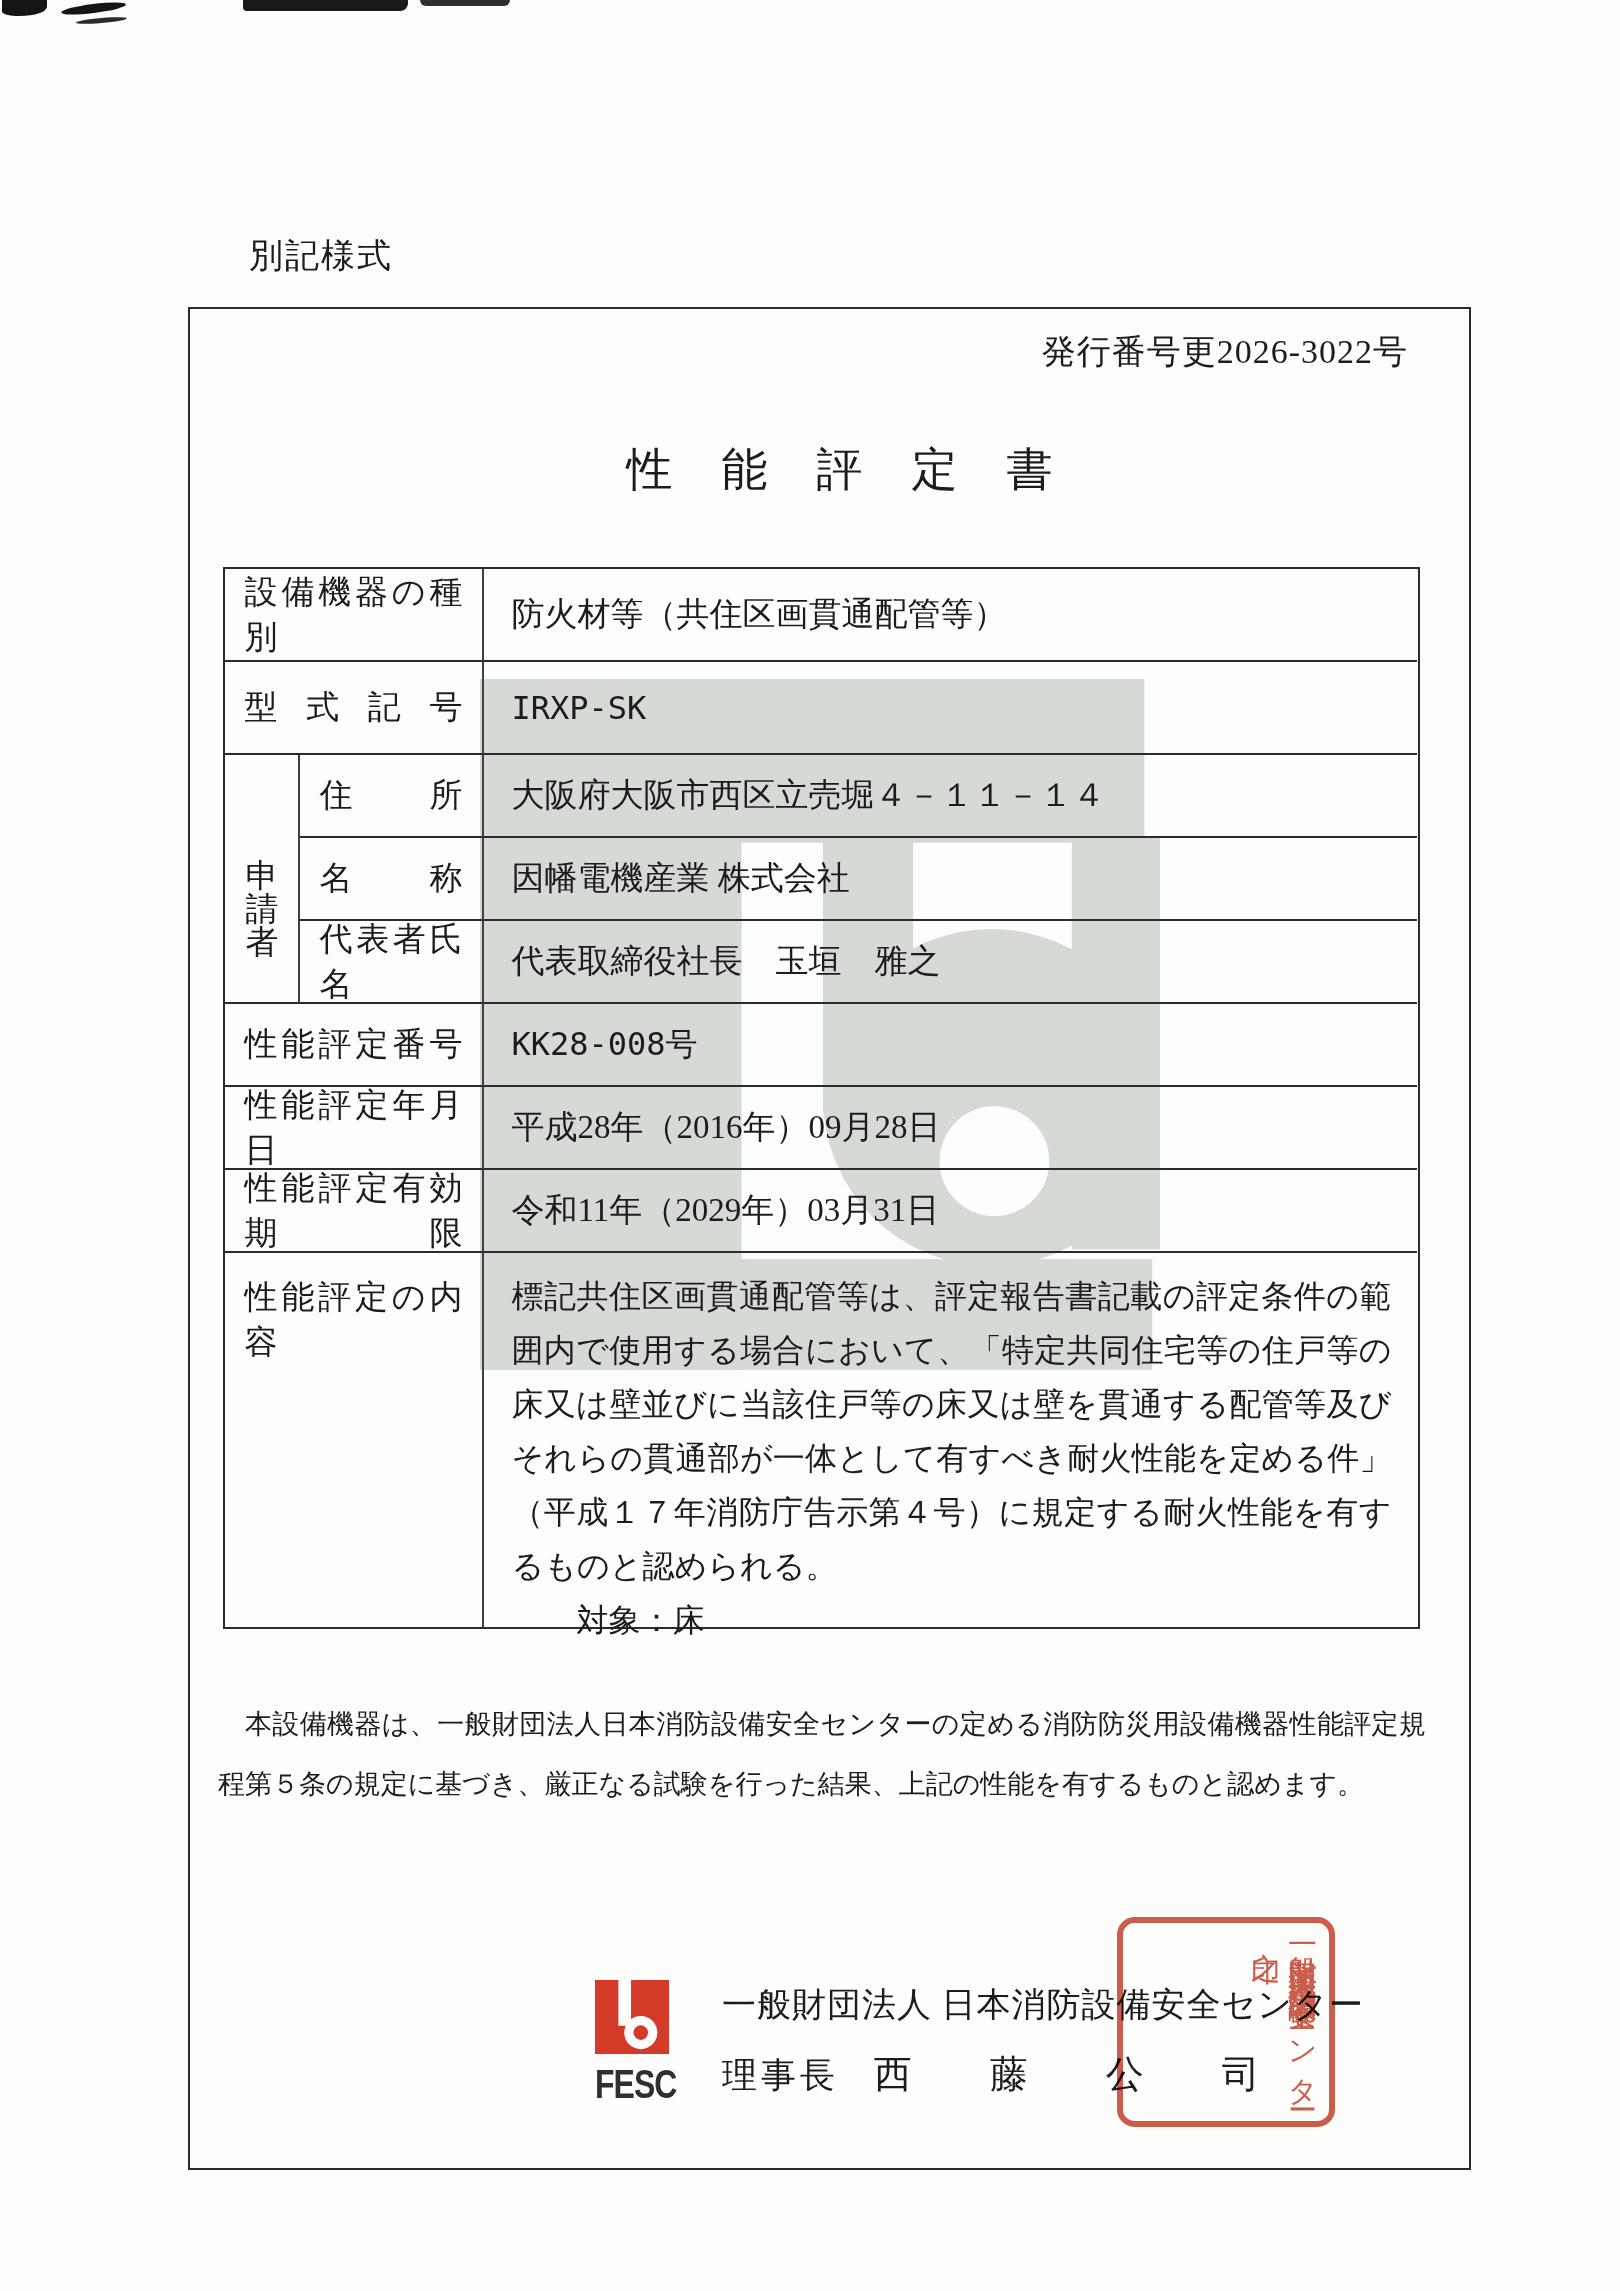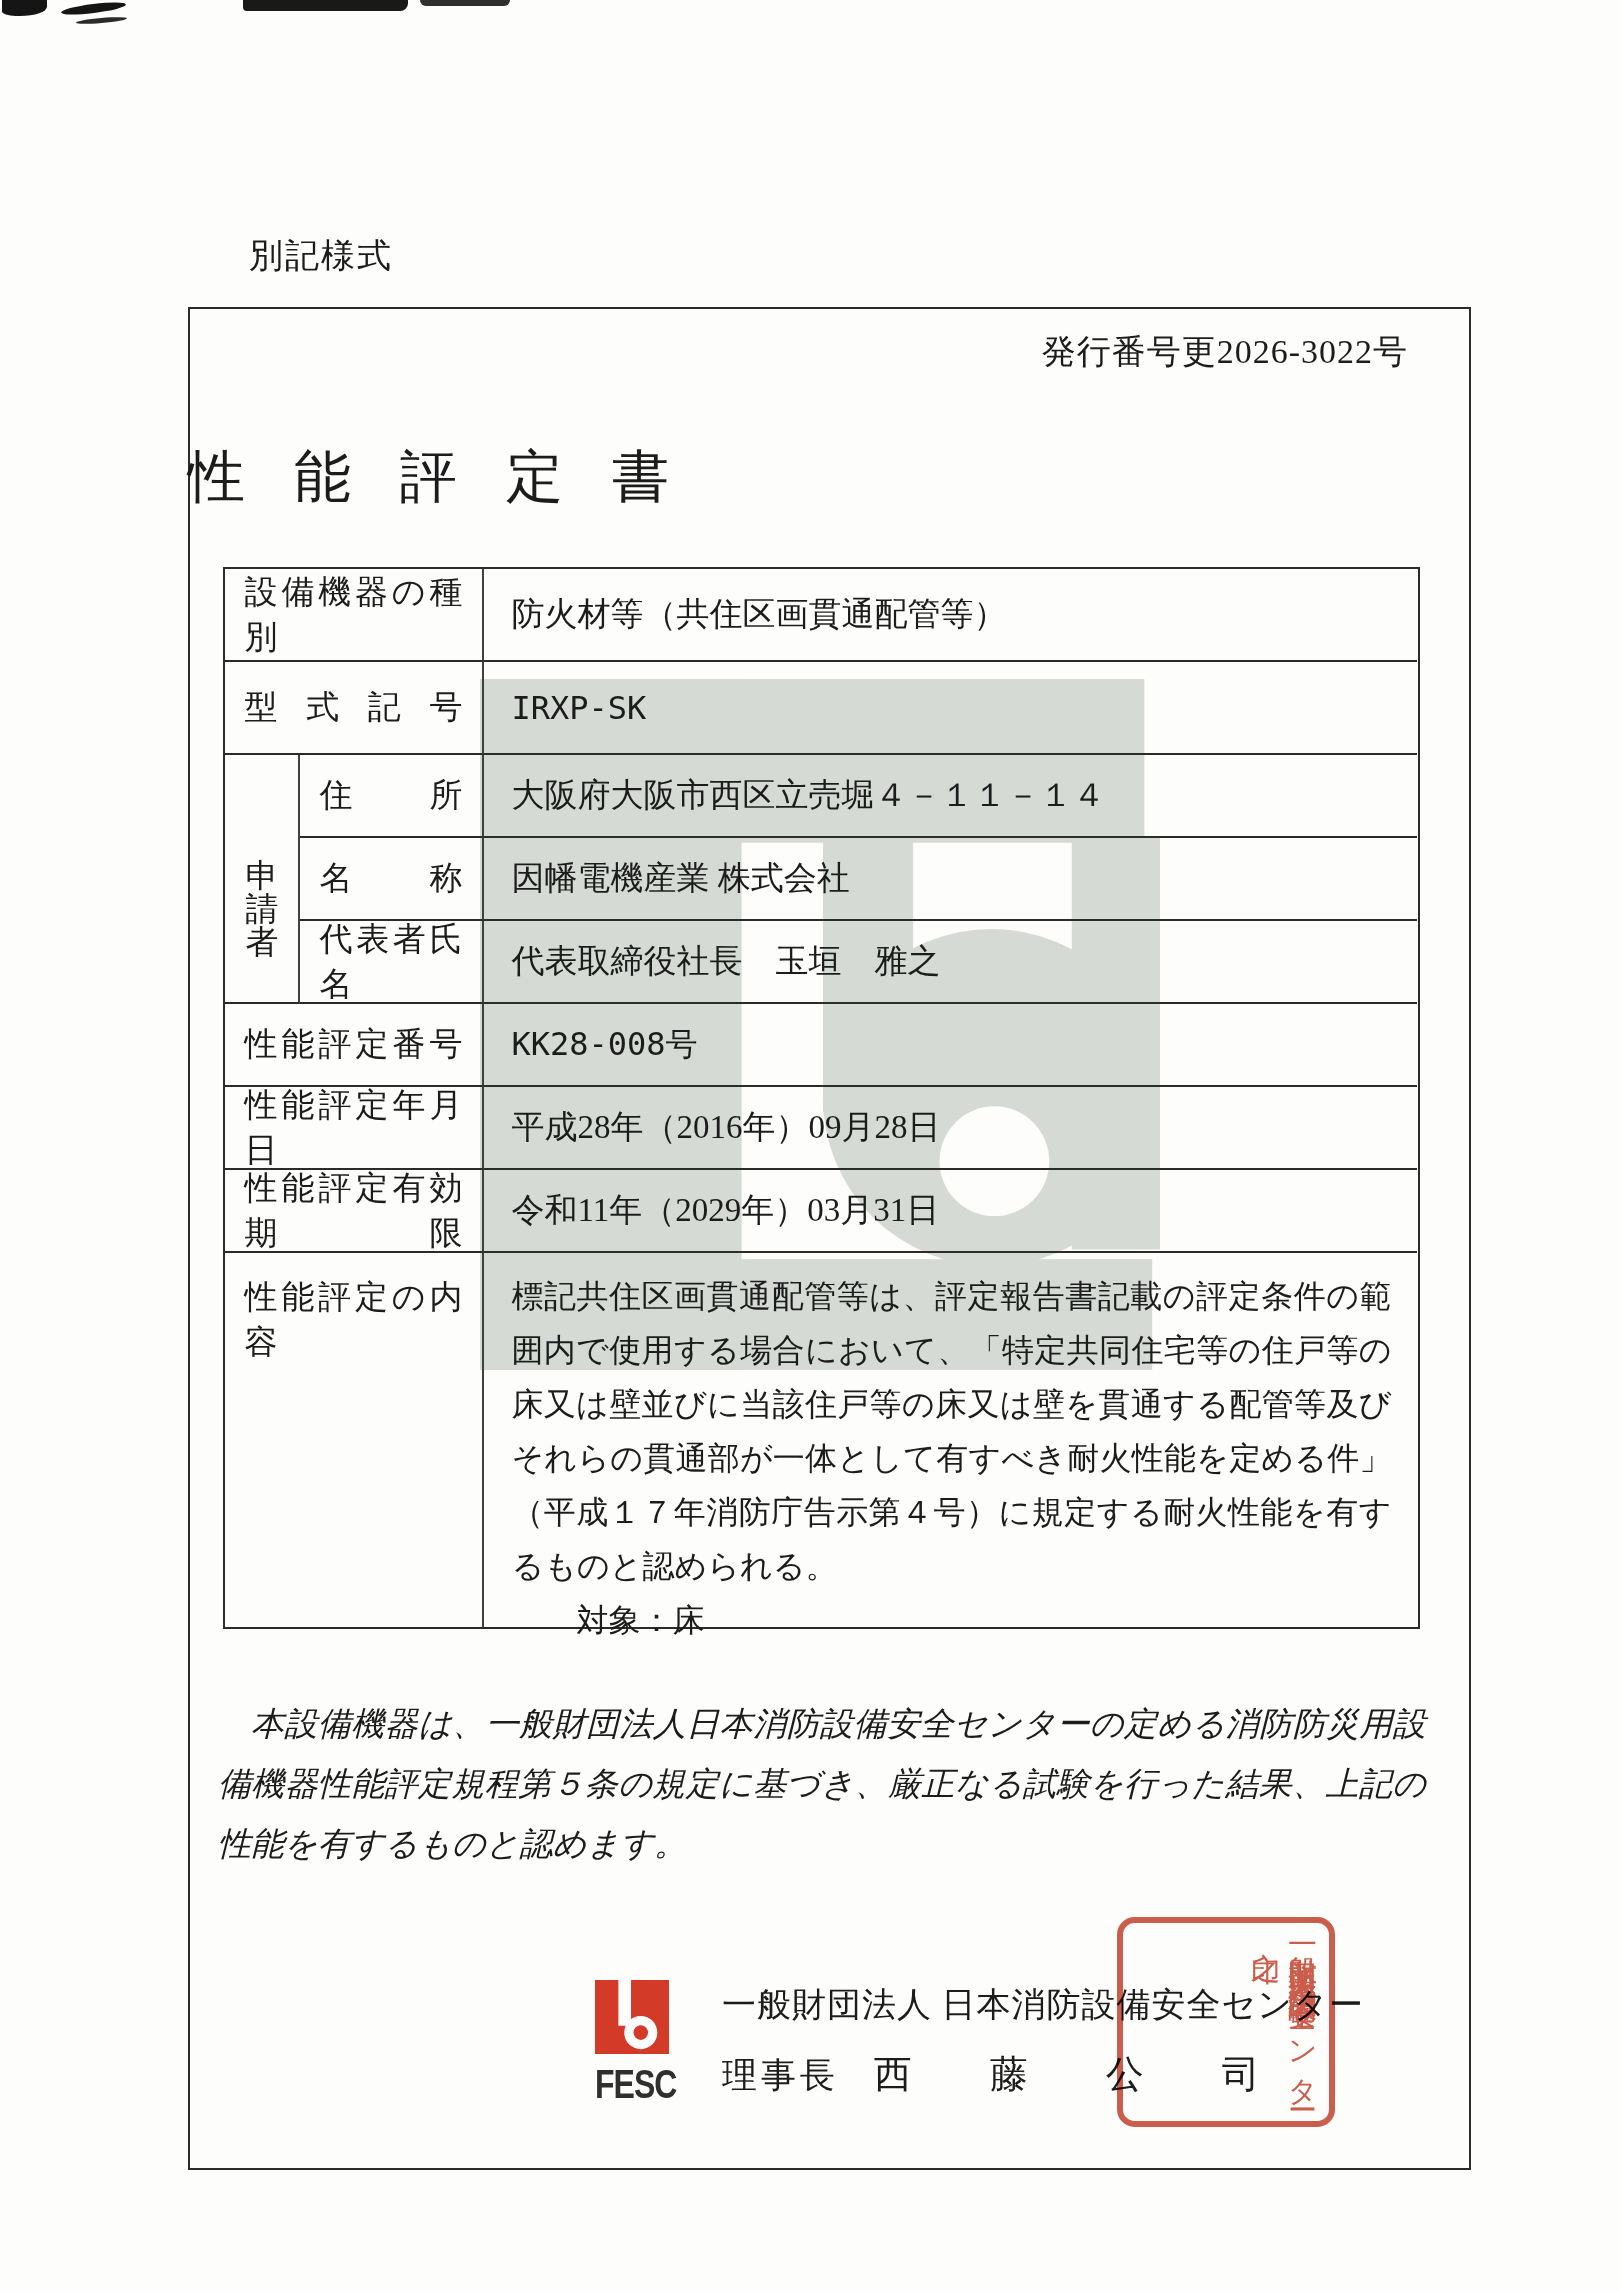--- a/index.html
+++ b/index.html
@@ -41,21 +41,21 @@
   .watermark .wm{fill:var(--watermark-gray);}
   .watermark .wm-hole{fill:#fdfdfc;}
 
   .issue-number{
     position:absolute;left:188px;top:329px;width:1220px;
     text-align:right;font-size:34px;letter-spacing:1px;z-index:3;
   }
 
   .cert-title{
     position:absolute;left:188px;top:439px;width:1279px;
-    text-align:left;font-size:57px;z-index:3;
+    text-align:center;font-size:46px;z-index:3;padding-left:12px;
   }
   .cert-title span{letter-spacing:49px;margin-right:-49px;}
 
   .cert-table{
     position:absolute;left:223px;top:567px;width:1193px;z-index:3;
     display:grid;
     grid-template-columns:75px 184px 933px;
     grid-template-rows:93px 93px 83px 83px 83px 83px 83px 83px 374px;
     border:2.5px solid #2b2b2b;
     font-size:33px;
@@ -78,21 +78,21 @@
   }
   .content-cell{
     grid-column:3;display:block;padding:15.7px 25.5px 0 27.4px;
     font-size:32px;line-height:54px;text-align:justify;
   }
   .content-label{align-items:flex-start;padding-top:21.6px;}
   .content-target{padding-left:65px;}
 
   .statement{
     position:absolute;left:218px;top:1694px;width:1208px;z-index:3;
-    font-size:33px;line-height:60px;text-indent:1em;text-align:justify;font-style:italic;
+    font-size:27px;line-height:60px;text-indent:1em;text-align:justify;
   }
 
   .fesc-logo{position:absolute;left:595px;top:1980px;width:74px;z-index:3;text-align:left;}
   .fesc-logo svg{display:block;}
   .fesc-mark-red{fill:var(--logo-red);}
   .fesc-mark-white{fill:#fdfdfc;}
   .fesc-logo-text{
     font-family:"Liberation Sans","DejaVu Sans",sans-serif;
     font-weight:bold;font-size:32px;letter-spacing:-1px;
     color:#2f2f2f;transform:scaleY(1.25);transform-origin:top;

